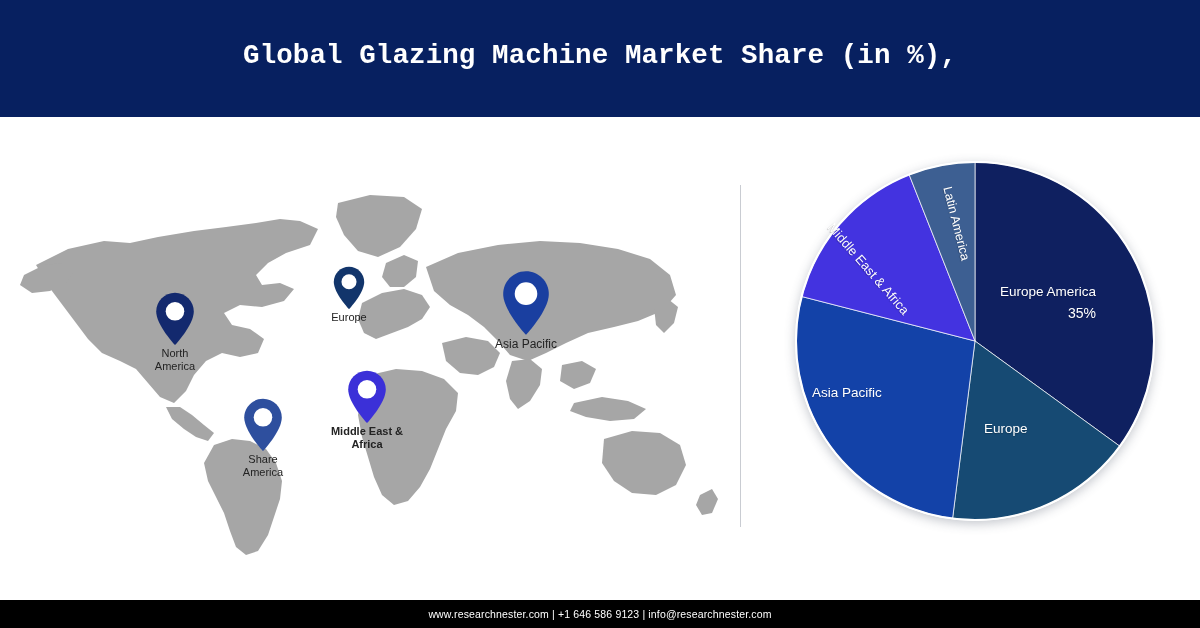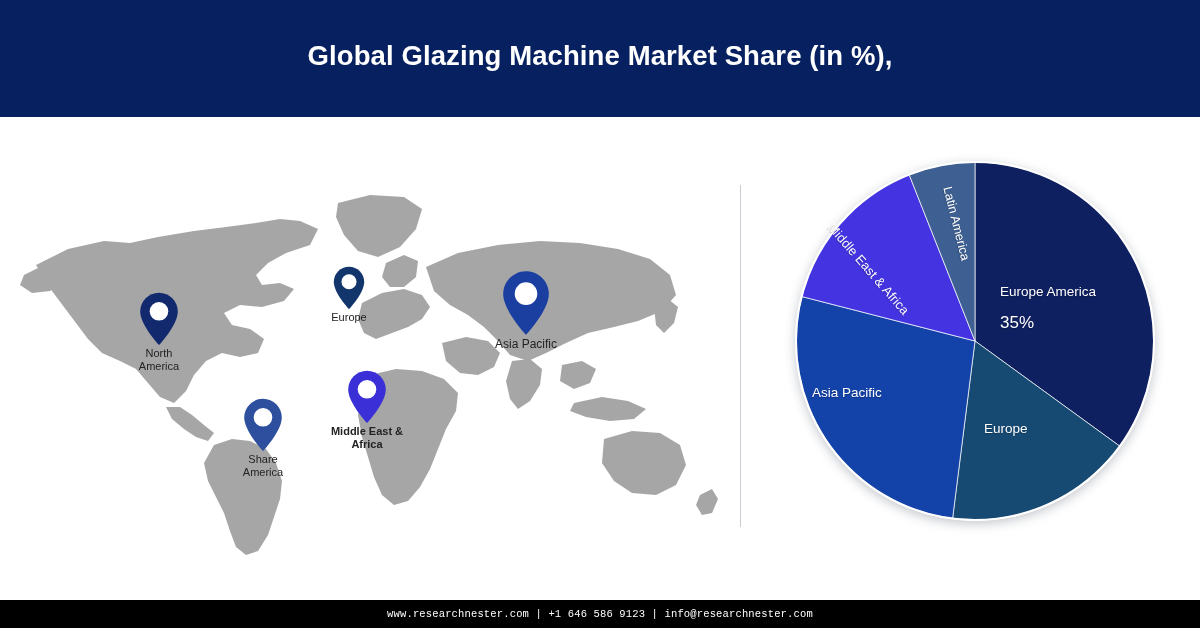--- a/index.html
+++ b/index.html
@@ -19,20 +19,21 @@
     display:flex;align-items:center;justify-content:center;
   }
   .header-title{
     color:#ffffff;
     font-size:27.5px;
     font-weight:bold;
     line-height:1.34;
     text-align:center;
     letter-spacing:.1px;
     padding-bottom:4px;
+    font-family:Liberation Mono, monospace;
   }
   .header-title .l2{display:block;}
 
   
   .body-area{
     position:absolute;left:0;top:117px;width:1200px;height:483px;background:#fff;
   }
   .divider{
     position:absolute;left:740px;top:68px;width:1px;height:342px;
     background:#c9ccd2;
@@ -67,37 +68,37 @@
   }
   .pie-svg{position:absolute;left:13px;top:13px;width:360px;height:360px;}
   .slice-label{
     position:absolute;
     color:#ffffff;
     font-size:13.5px;
     white-space:nowrap;
     font-family:"Liberation Sans", sans-serif;
     text-shadow:0 1px 1px rgba(0,0,0,.25);
   }
-  .slice-label .pct{display:block;text-align:left;margin-top:14px;font-size:17px;}
+  .slice-label .pct{display:block;text-align:right;margin-top:6px;font-size:14px;}
 
   #lbl-na{left:218px;top:136px;text-align:center;}
   #lbl-eu{left:202px;top:273px;}
   #lbl-ap{left:30px;top:237px;}
   #lbl-mea{left:54px;top:72px;transform:rotate(49deg);transform-origin:left top;font-size:13px;}
   #lbl-la{left:172px;top:37px;transform:rotate(76deg);transform-origin:left top;font-size:12.5px;}
 
   
   .footer{
     position:absolute;left:0;top:600px;width:1200px;height:28px;
     background:#000000;
     display:flex;align-items:center;justify-content:center;
   }
   .footer-text{
     color:#ffffff;font-size:10.5px;letter-spacing:.15px;
-    font-family:Liberation Mono, monospace;
+    font-family:Liberation Sans, sans-serif;
   }
 </style>
 </head>
 <body>
 
 <div id="page">
 
   <div class="header">
     <div class="header-title">
       <span>Global Glazing Machine Market Share (in %),</span>
@@ -148,21 +149,21 @@
 
           <path d="M636,150 L650,142 L660,150 L656,166 L646,176 L638,168 Z"></path>
 
           <path d="M586,282 L614,274 L642,276 L662,288 L668,308 L658,328 L638,338 L614,336
                    L596,324 L584,306 Z"></path>
 
           <path d="M682,338 L694,332 L700,342 L694,356 L684,358 L678,348 Z"></path>
         </g>
       </svg>
 
-      <div class="pin" style="left:120px;top:134px;">
+      <div class="pin" style="left:136px;top:134px;">
         <svg width="42" height="56" viewBox="0 0 42 56">
           <path d="M21 1.8C10.6 1.8 2.2 10.2 2.2 20.6c0 13.6 18.8 33.6 18.8 33.6s18.8-20 18.8-33.6C39.8 10.2 31.4 1.8 21 1.8z" fill="#13296e"></path>
           <circle cx="21" cy="20.3" r="9.3" fill="#ffffff"></circle>
         </svg>
         <div class="pin-label" style="top:56px;">
           <div>North</div>
           <div>America</div>
         </div>
       </div>
 

